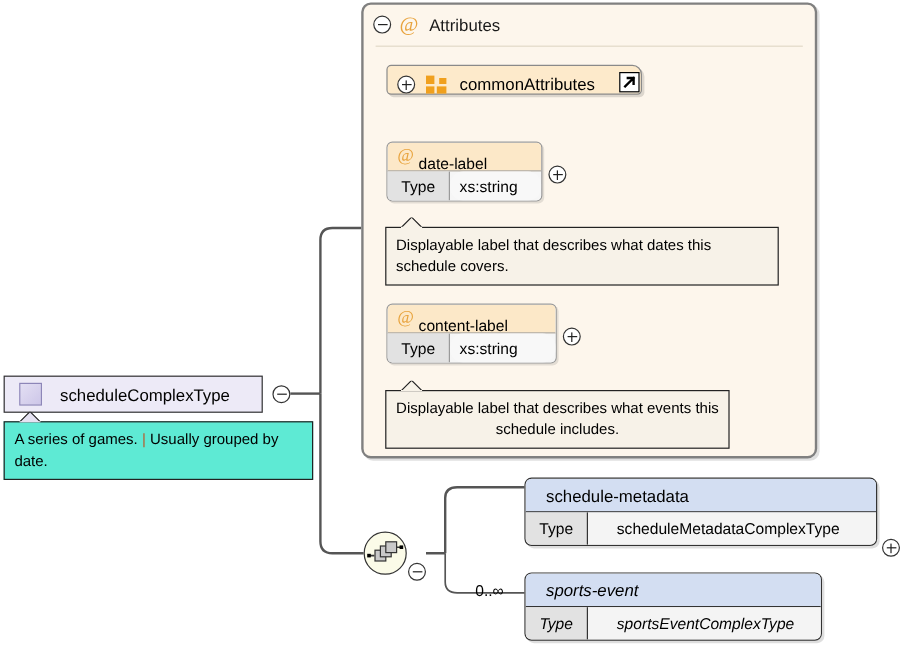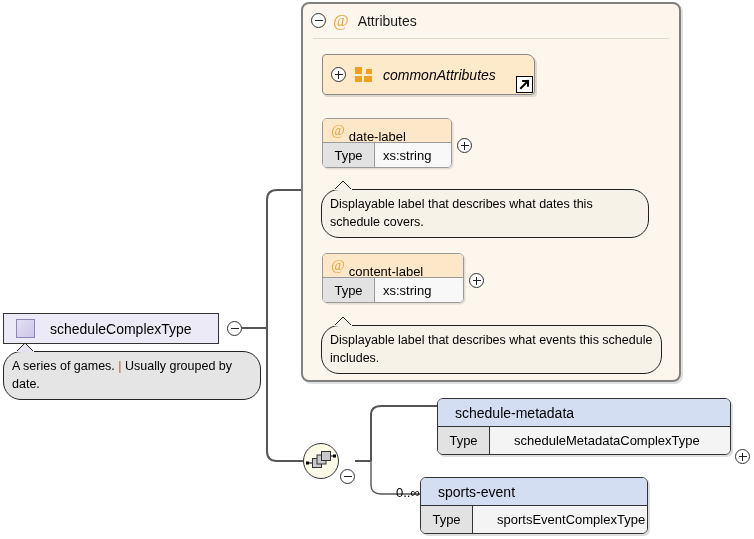--- a/index.html
+++ b/index.html
@@ -93,29 +93,28 @@
     position: absolute;
     left: 6px; top: 2.5px;
     width: 1px; height: 8px;
     background: #222;
   }
 
   
   .attr-group {
     position: absolute;
     left: 322px; top: 54px;
-    width: 213px; height: 41px;
+    width: 213px; height: 25px;
     background: #fdeacb;
     border: 1px solid #8a8a8a;
     border-radius: 4px 8px 4px 4px;
     box-sizing: border-box;
     display: flex;
-    align-items: center;
+    align-items: flex-end;
     box-shadow: 2px 2px 0 rgba(0,0,0,0.13);
-    font-style: italic;
   }
   .attr-group .toggle { margin-left: 8px; }
   .ag-icon {
     width: 19px; height: 15px;
     margin-left: 9px;
     position: relative;
     flex: none;
   }
   .ag-icon i {
     position: absolute;
@@ -191,29 +190,29 @@
   }
   .attr-plus {
     position: absolute;
     width: 15px; height: 15px;
   }
 
   
   .doc {
     position: absolute;
     border: 1px solid #222;
-    border-radius: 18px;
+    border-radius: 0;
     box-sizing: border-box;
     padding: 5px 8px 6px 8px;
     font-size: 12.5px;
     line-height: 1.45;
     background: #f5f5f5;
   }
   .doc.tan { background: #f7f2e8; }
-  .doc.violet { background: #e5e5e5; }
+  .doc.violet { background: #5eead4; }
   .doc .notch {
     position: absolute;
     left: 12px; top: -9px;
     width: 18px; height: 9px;
     overflow: hidden;
   }
   .doc .notch svg { display: block; }
   .doc .sep { color: #b85c2e; }
 
   
@@ -373,21 +372,21 @@
       <span class="at-sign">@</span>
       <span class="ab-name">content-label</span>
     </div>
     <div class="ab-row">
       <span class="ab-key">Type</span>
       <span class="ab-val">xs:string</span>
     </div>
   </div>
   <div class="toggle plus attr-plus" style="left:469px; top:273px;"></div>
 
-  <div class="doc tan" style="left:321px; top:325px; width:341px;">
+  <div class="doc tan" style="left:321px; top:325px; width:287px;text-align:center;">
     <span class="notch">
       <svg width="18" height="9" viewBox="0 0 18 9">
         <path d="M0 9 L9 0 L18 9" fill="#f7f2e8" stroke="#222" stroke-width="1"></path>
         <path d="M0 9 L18 9" stroke="#f7f2e8" stroke-width="2"></path>
       </svg>
     </span>
     <span>Displayable label that describes what events this schedule includes.</span>
   </div>
 
   <div class="root-box">
@@ -422,21 +421,21 @@
   <div class="elem-box" style="left:437px; top:398px; width:294px;">
     <div class="elem-head">schedule-metadata</div>
     <div class="elem-row">
       <span class="elem-key">Type</span>
       <span class="elem-val">scheduleMetadataComplexType</span>
     </div>
   </div>
   <div class="toggle plus abs" style="left:735px; top:419px;"></div>
 
   <span class="card-label" style="left:396px; top:485px;">0..∞</span>
-  <div class="elem-box" style="left:420px; top:477px; width:228px;">
+  <div class="elem-box" style="left:437px; top:477px; width:248px;font-style:italic;">
     <div class="elem-head">sports-event</div>
     <div class="elem-row">
       <span class="elem-key">Type</span>
       <span class="elem-val">sportsEventComplexType</span>
     </div>
   </div>
 
 </div>
 
 </body></html>

